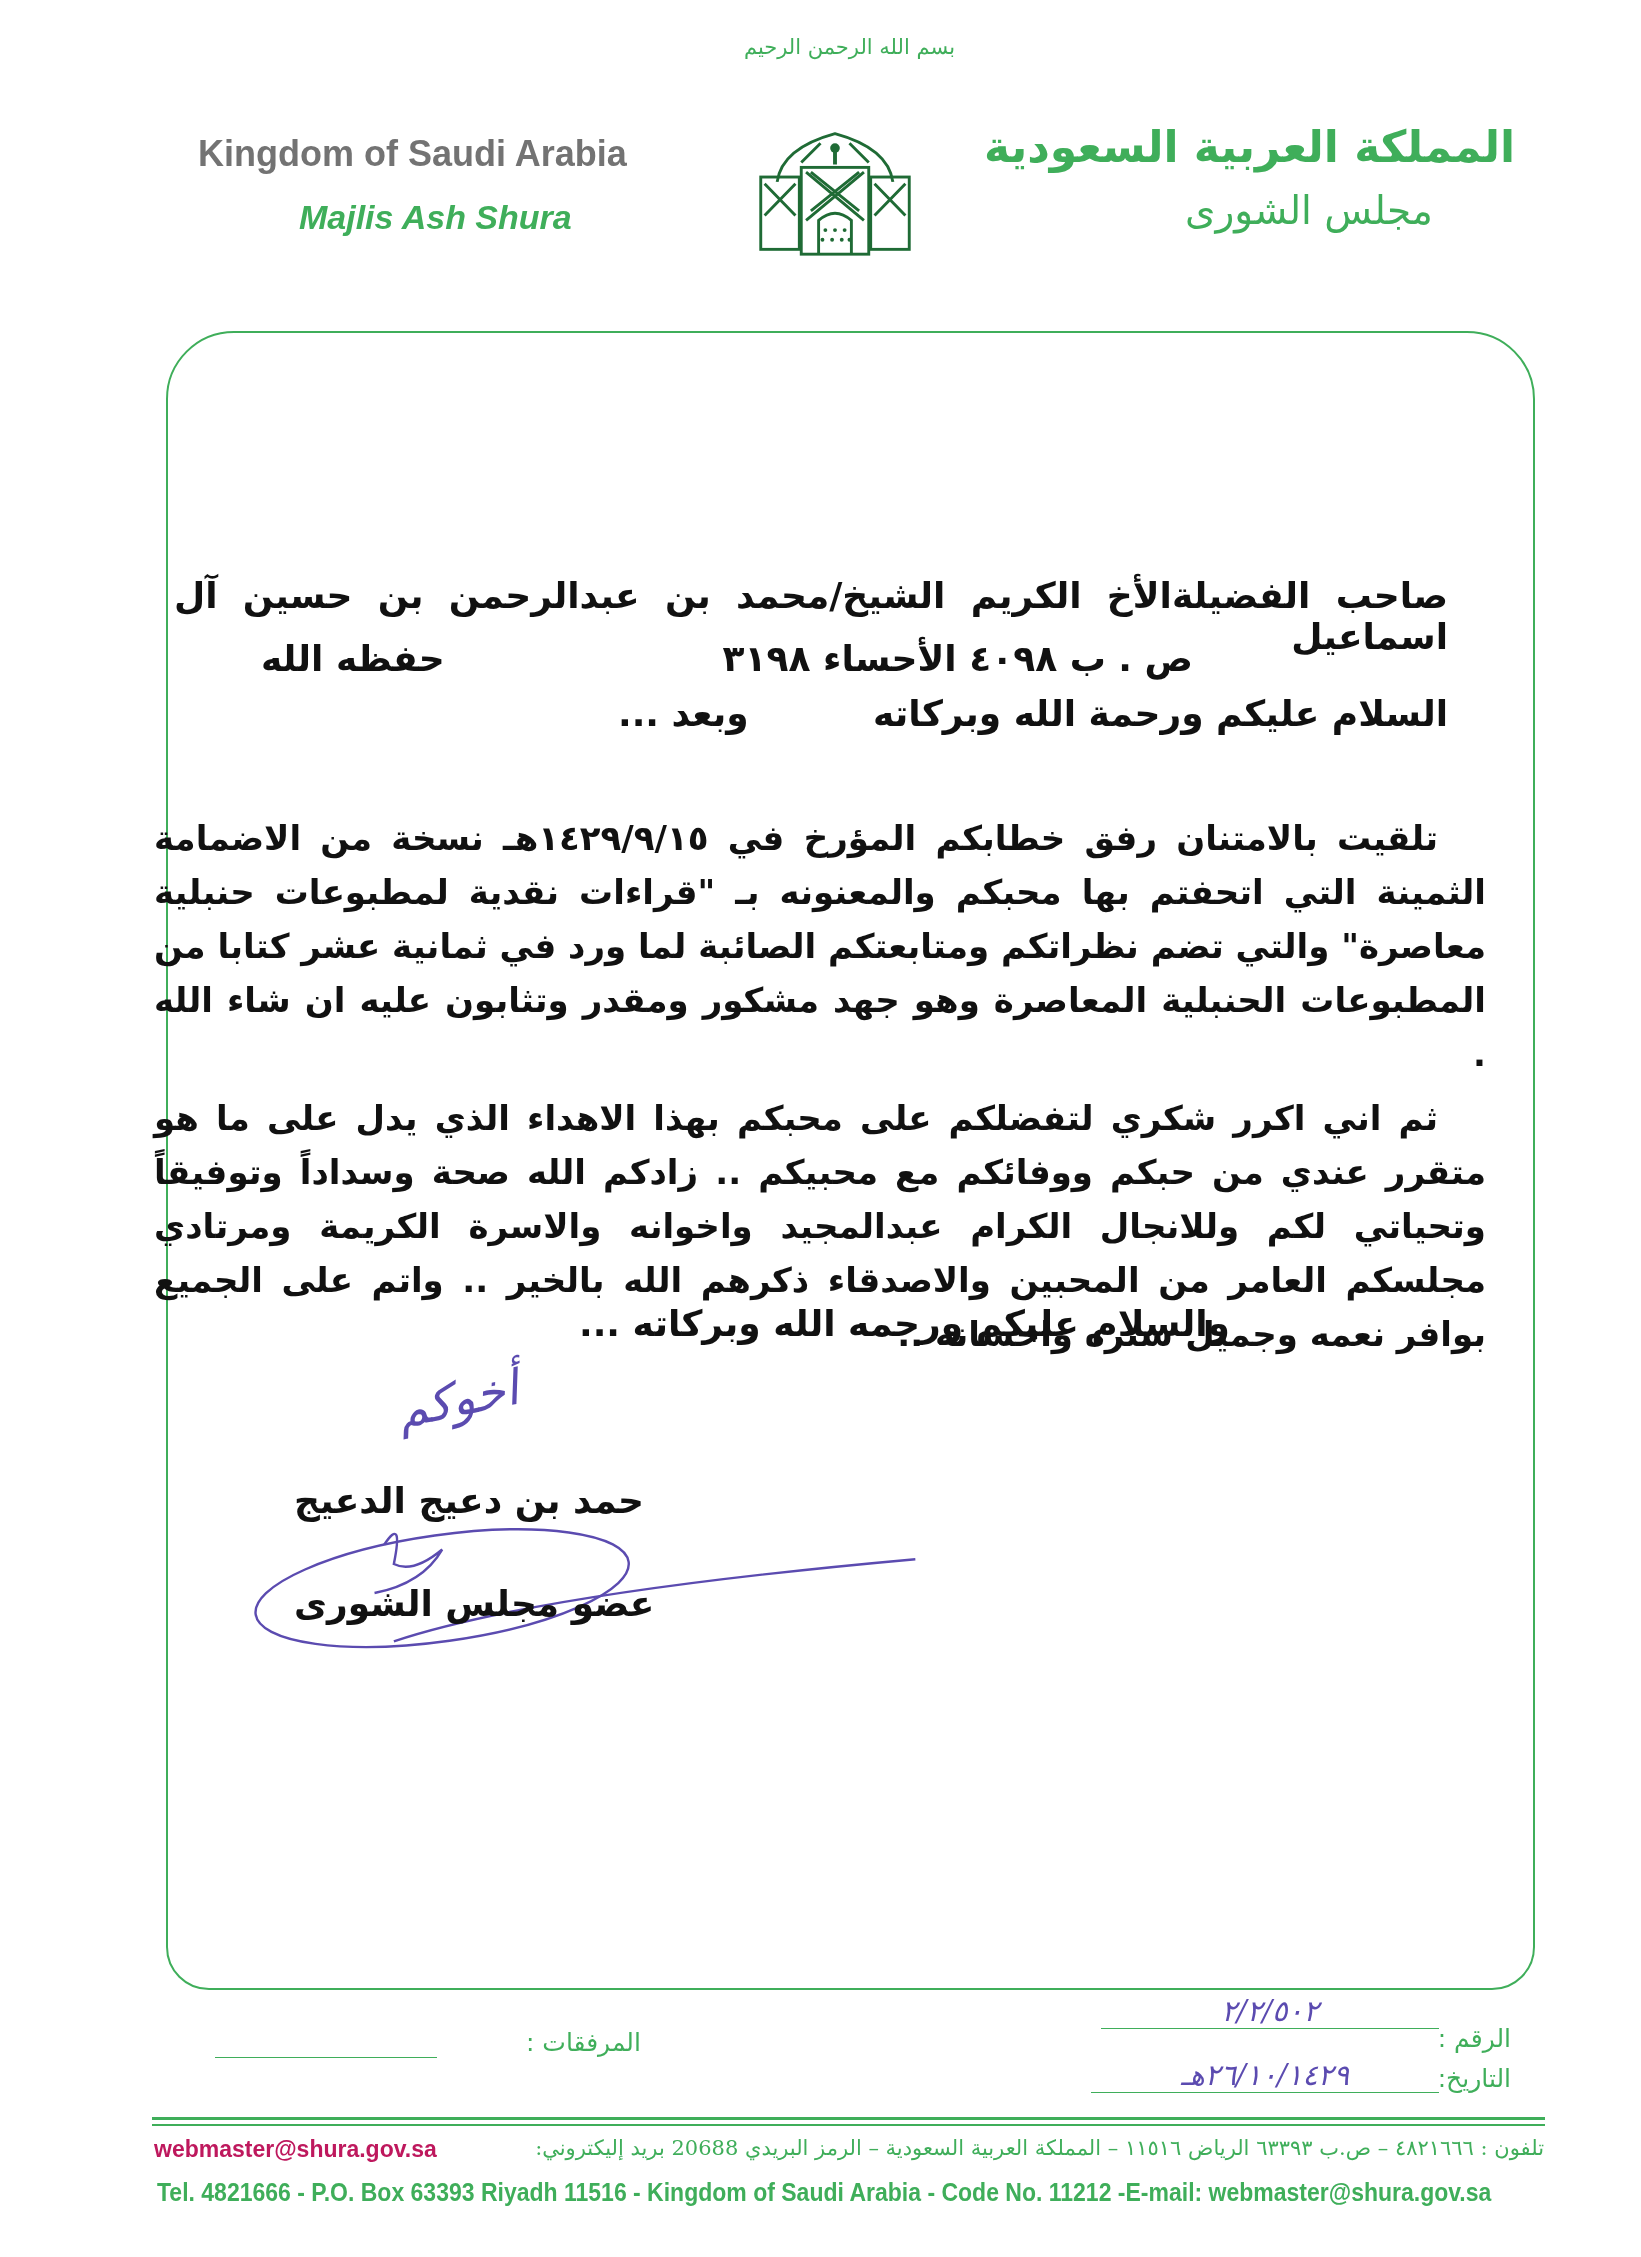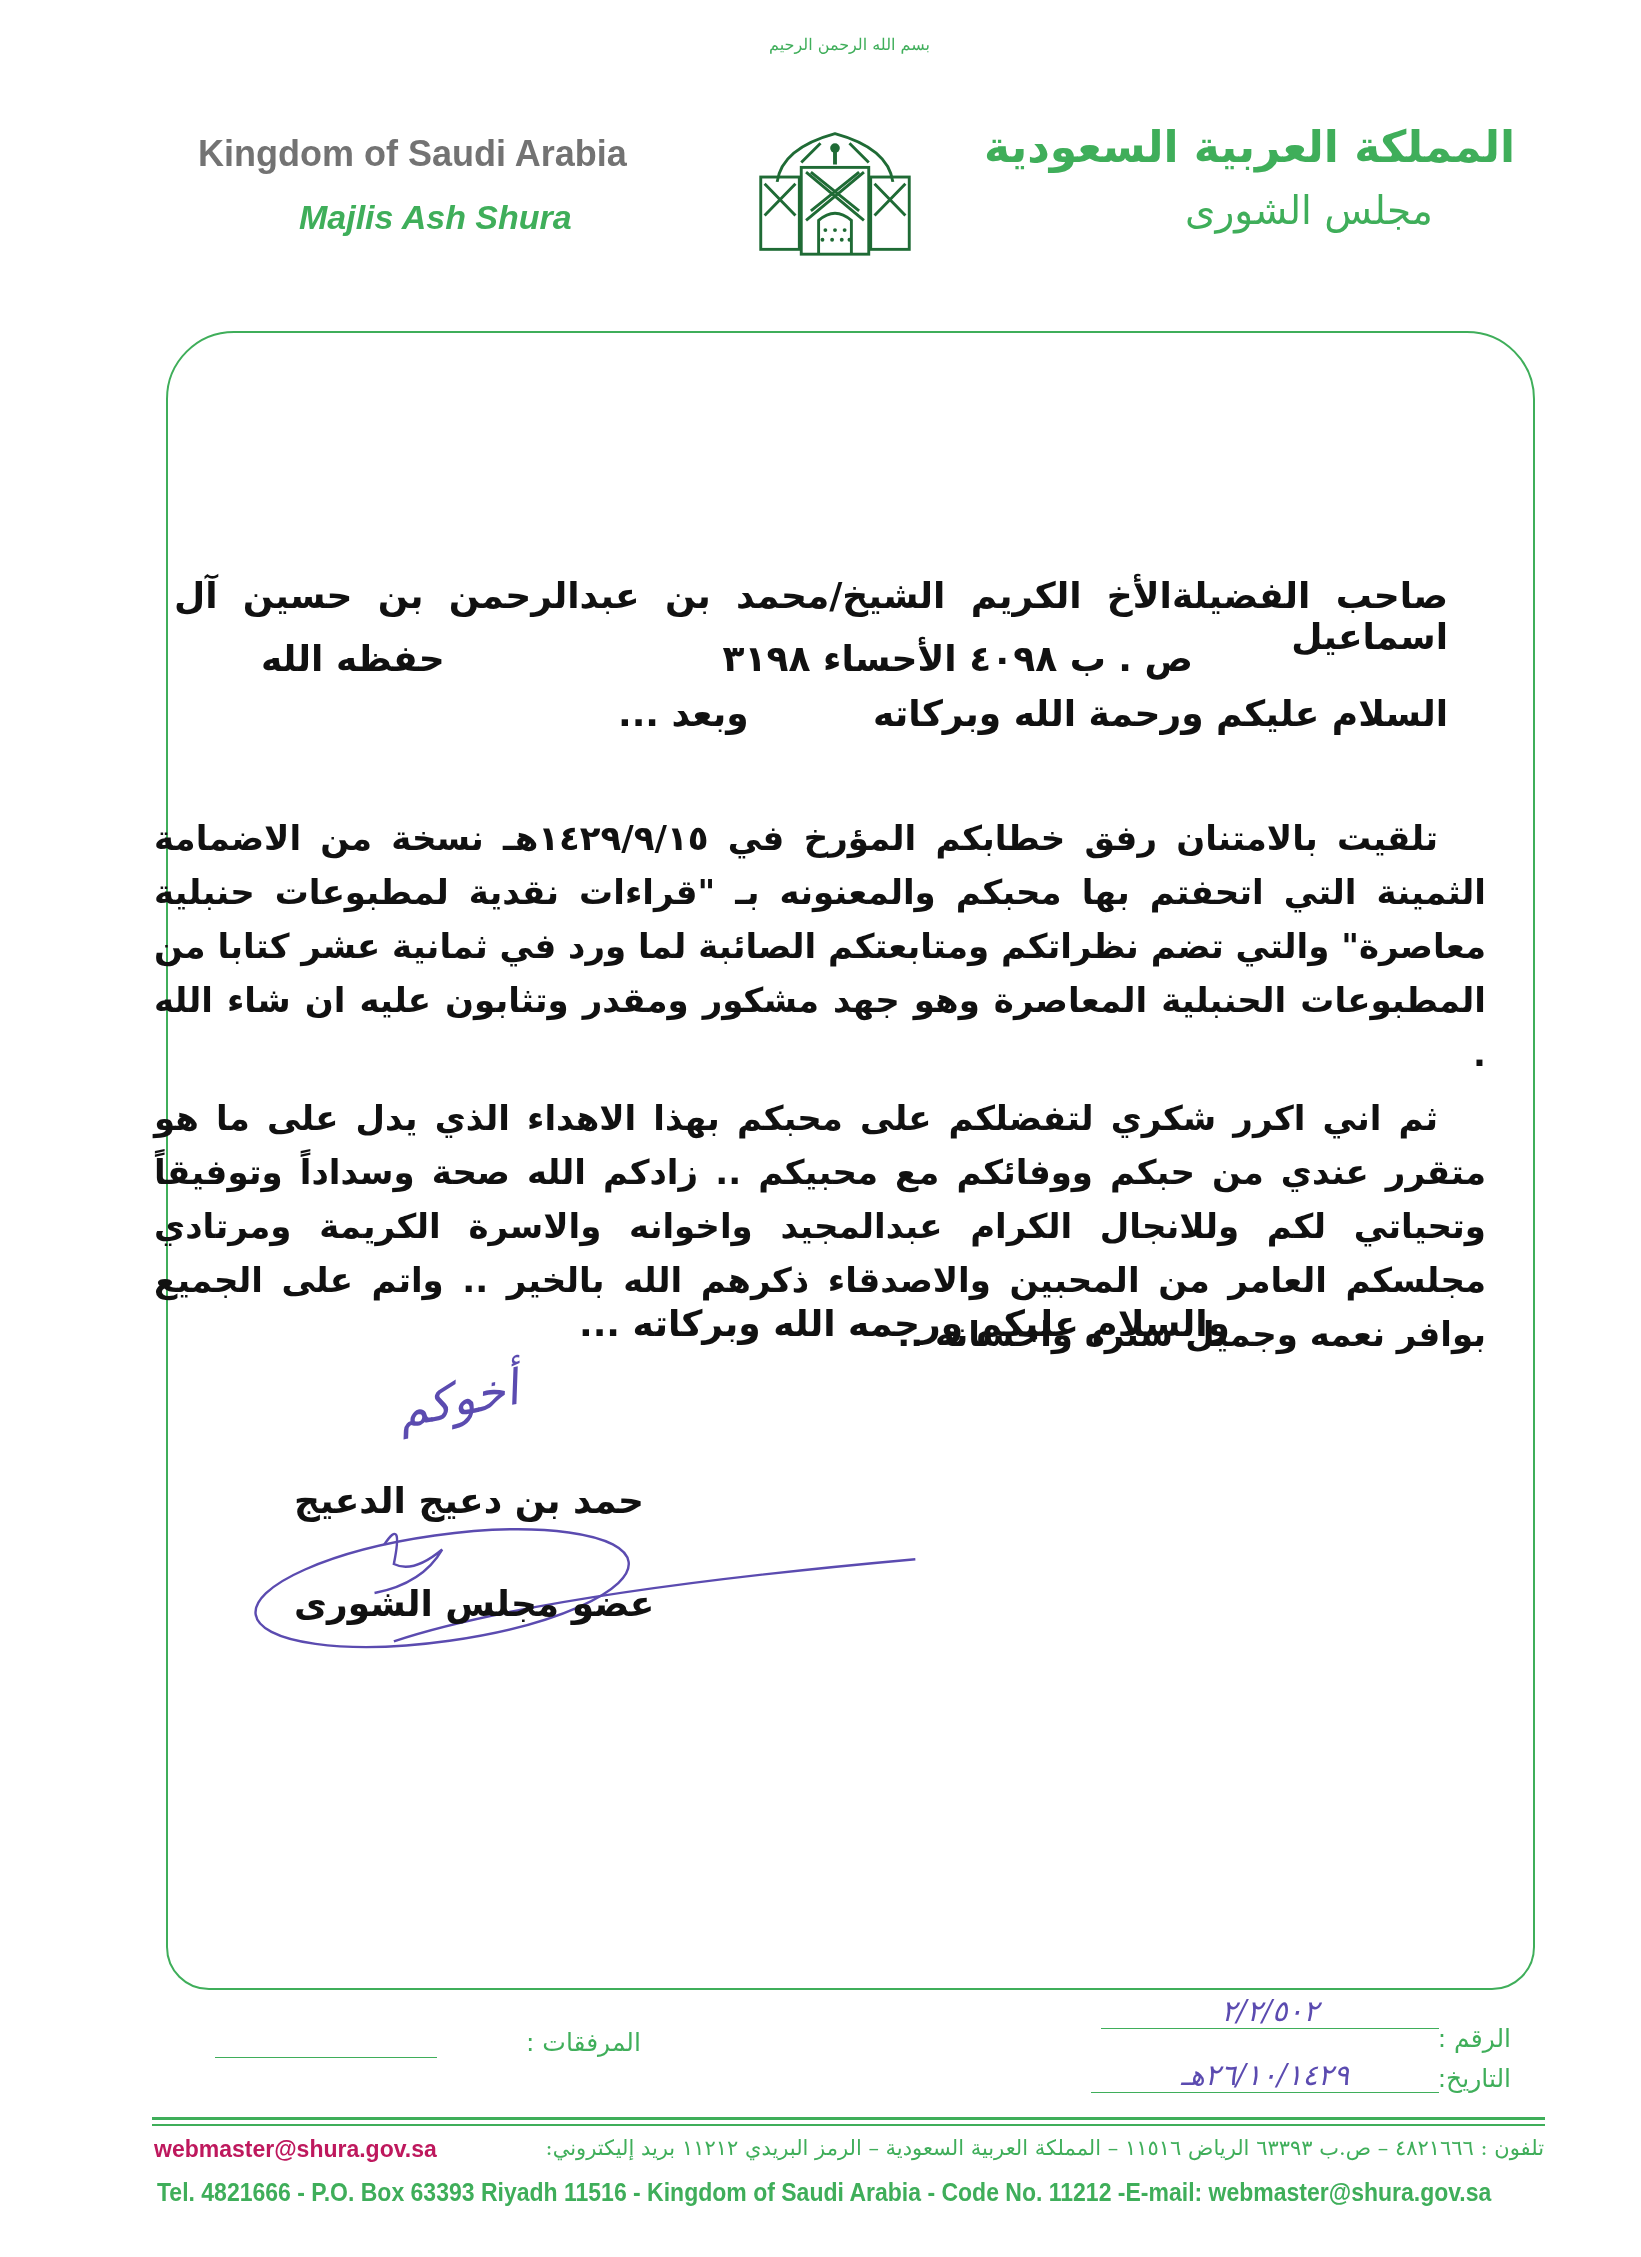--- a/index.html
+++ b/index.html
@@ -1,21 +1,21 @@
 <!DOCTYPE html>
 <html><head>
 <meta charset="utf-8">
 <style>
   html, body { margin: 0; padding: 0; background: #ffffff; }
   body { width: 1641px; height: 2257px; position: relative; overflow: hidden;
          font-family: "DejaVu Sans", sans-serif; color: #111; }
   .abs { position: absolute; }
 
   .basmala { left: 724px; top: 35px; width: 251px; text-align: center;
-             font-family: "DejaVu Serif", serif; font-size: 16px; color: #3fae5a; }
+             font-family: "DejaVu Serif", serif; font-size: 21px; color: #3fae5a; }
   .en-title { left: 198px; top: 133px; font-family: "Liberation Sans", sans-serif;
               font-weight: bold; font-size: 36px; color: #737373; }
   .en-sub { left: 299px; top: 198px; font-family: "Liberation Sans", sans-serif;
             font-weight: bold; font-style: italic; font-size: 34px; color: #3fae5a; }
   .ar-title { right: 126px; top: 121px; direction: rtl; font-family: "DejaVu Sans", sans-serif;
               font-weight: bold; font-size: 44px; color: #3fae5a; }
   .ar-sub { right: 208px; top: 188px; direction: rtl; font-family: "DejaVu Sans", sans-serif;
             font-size: 39px; color: #3fae5a; }
   .emblem { left: 753px; top: 124px; width: 164px; height: 135px; }
 
@@ -116,16 +116,16 @@
 <div class="abs ref-label">الرقم :</div>
 <div class="abs handwrite ref-val">٢/٢/٥٠٢</div>
 <div class="abs date-label">التاريخ:</div>
 <div class="abs handwrite date-val">٢٦/١٠/١٤٢٩هـ</div>
 <div class="abs att-label">المرفقات :</div>
 <div class="abs att-line"></div>
 
 <div class="abs sep1"></div>
 <div class="abs sep2"></div>
 
-<div class="abs foot-ar">تلفون : ٤٨٢١٦٦٦ – ص.ب ٦٣٣٩٣ الرياض ١١٥١٦ – المملكة العربية السعودية – الرمز البريدي ١١٢١٢ بريد إليكتروني:</div>
+<div class="abs foot-ar">تلفون : ٤٨٢١٦٦٦ – ص.ب ٦٣٣٩٣ الرياض ١١٥١٦ – المملكة العربية السعودية – الرمز البريدي 20688 بريد إليكتروني:</div>
 <div class="abs foot-email1">webmaster@shura.gov.sa</div>
 <div class="abs foot-en">Tel. 4821666 -  P.O. Box 63393 Riyadh 11516 - Kingdom of Saudi Arabia - Code No. 11212 -E-mail: webmaster@shura.gov.sa</div>
 
 
 </body></html>

